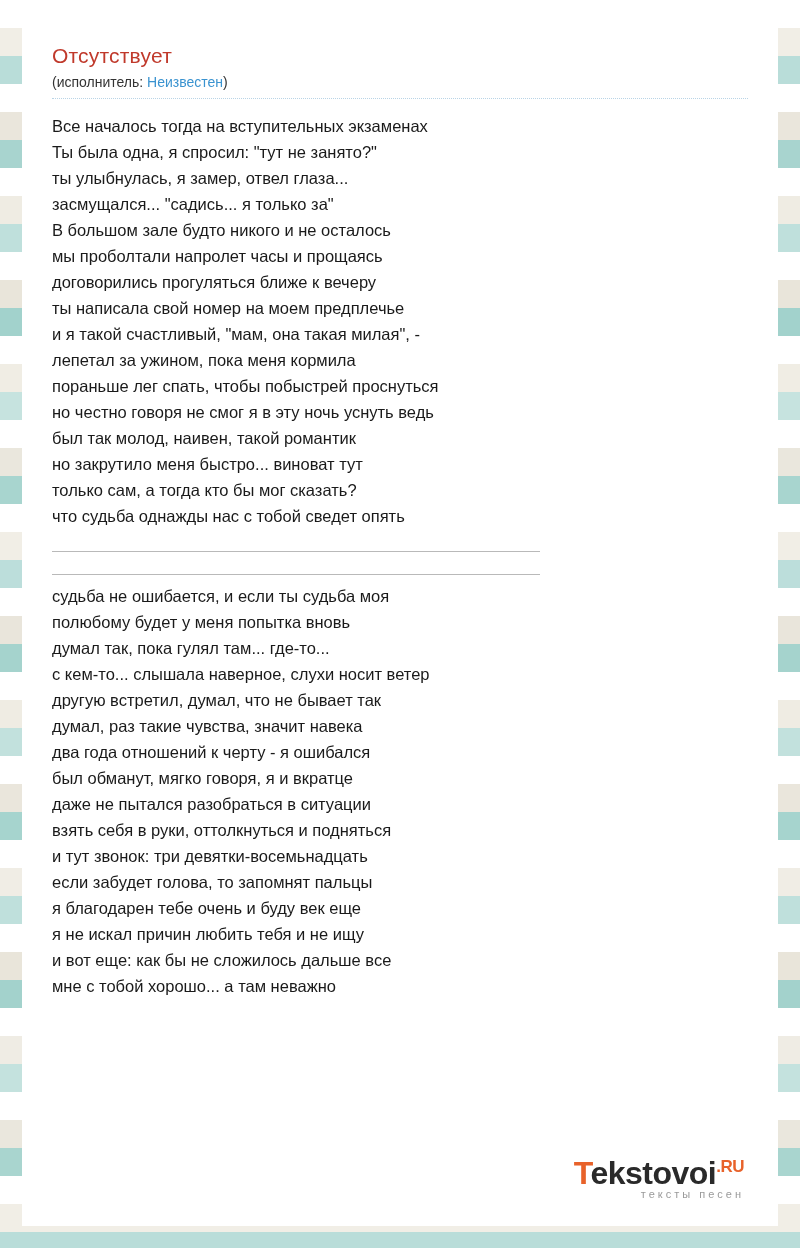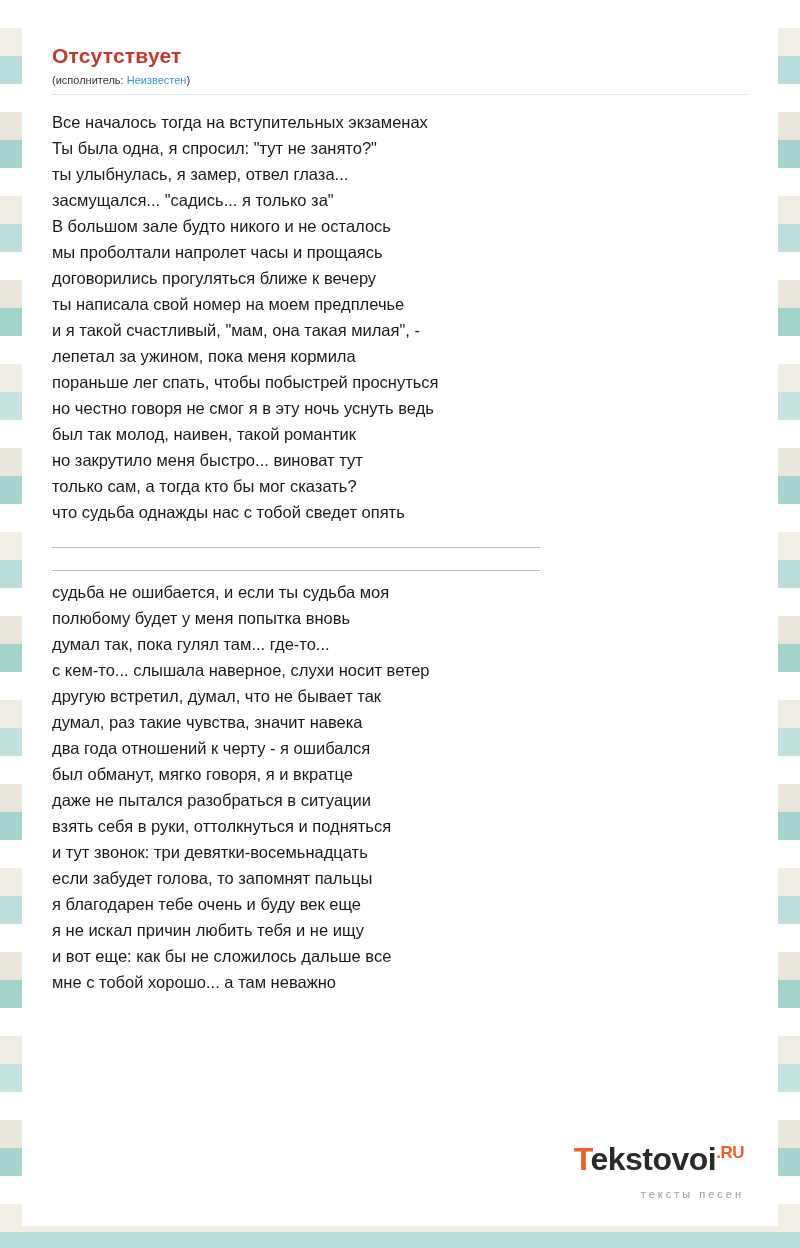--- a/index.html
+++ b/index.html
@@ -38,26 +38,26 @@
     height: 1204px;
     background: #ffffff;
     z-index: 2;
     box-sizing: border-box;
     padding: 22px 30px 0 30px;
   }
 
   .song-title {
     font-size: 21px;
     color: #c0392b;
-    font-weight: bold;
+    font-weight: normal;
     margin: 0 0 6px 0;
     letter-spacing: 0.2px;
   }
   .artist-line {
-    font-size: 11px;
+    font-size: 14px;
     color: #333333;
     margin: 0 0 6px 0;
   }
   .artist-link {
     color: #3a93d0;
     text-decoration: none;
   }
 
   .dotted-sep {
     border: 0;
@@ -102,21 +102,21 @@
   .logo-ru {
     font-size: 17px;
     font-weight: bold;
     color: #e8622a;
     vertical-align: super;
   }
   .logo-sub {
     font-size: 11px;
     color: #9a9a9a;
     letter-spacing: 3px;
-    margin-top: 14px;
+    margin-top: 0;
   }
 </style>
 </head>
 <body>
 
 <div class="bg" id="bg-host">
     <div class="bg-stripe" style="top: 0px; background: rgb(255, 255, 255);"></div>
     <div class="bg-stripe" style="top: 28px; background: rgb(241, 238, 230);"></div>
     <div class="bg-stripe" style="top: 56px; background: rgb(185, 221, 217);"></div>
     <div class="bg-stripe" style="top: 84px; background: rgb(255, 255, 255);"></div>

